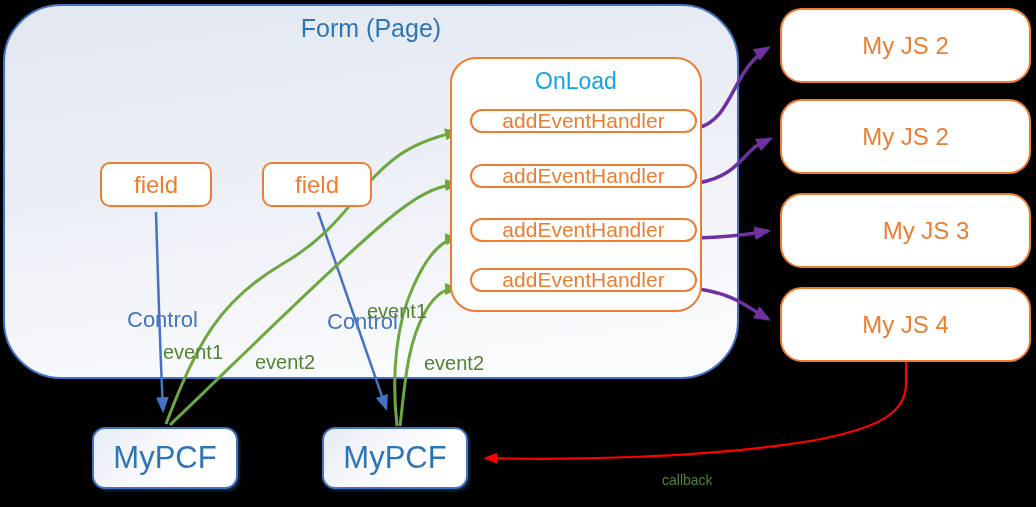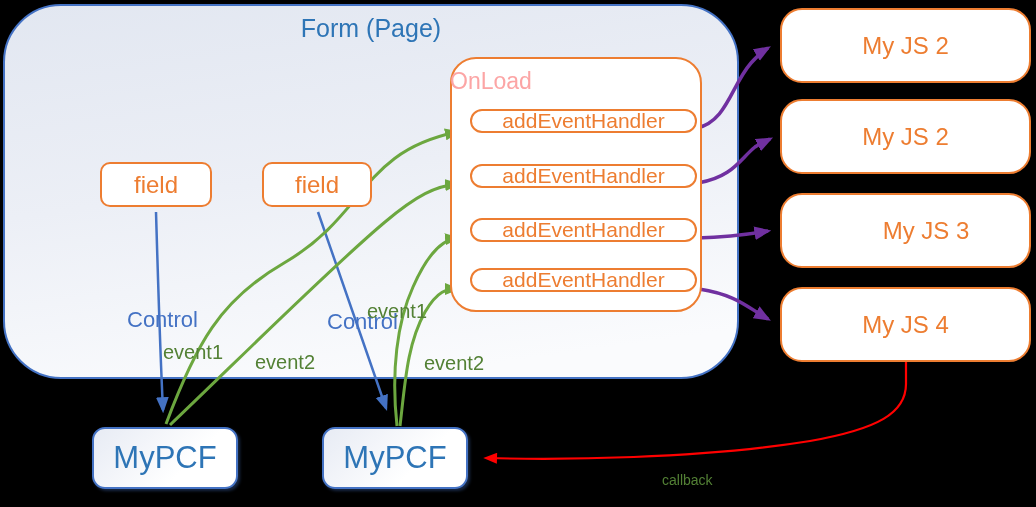--- a/index.html
+++ b/index.html
@@ -25,22 +25,22 @@
   }
   .orange{border:2px solid #ED7D31;color:#ED7D31;}
   .field{width:112px;height:45px;border-radius:10px;font-size:24px;}
   #field-1{left:100px;top:162px;}
   #field-2{left:262px;top:162px;width:110px;}
   #onload-box{
     left:450px;top:57px;width:252px;height:255px;border-radius:26px;
     border:2px solid #ED7D31;background:#fff;z-index:3;
   }
   #onload-title{
-    left:450px;top:68px;width:252px;
-    color:#fca5a5;font-size:23px;z-index:4;
+    left:450px;top:68px;width:252px;text-align:center;
+    color:#0ea5e9;font-size:23px;z-index:4;
   }
   .handler{
     left:470px;width:227px;height:24px;border-radius:19px;
     font-size:21px;z-index:4;
   }
   #handler-1{top:109px;} #handler-2{top:164px;}
   #handler-3{top:218px;} #handler-4{top:268px;}
   .myjs{left:780px;width:251px;height:75px;border-radius:22px;font-size:24px;}
   #myjs-1{top:8px;} #myjs-2{top:99px;} #myjs-3{top:193px;padding-left:41px;} #myjs-4{top:287px;}
   .mypcf{

